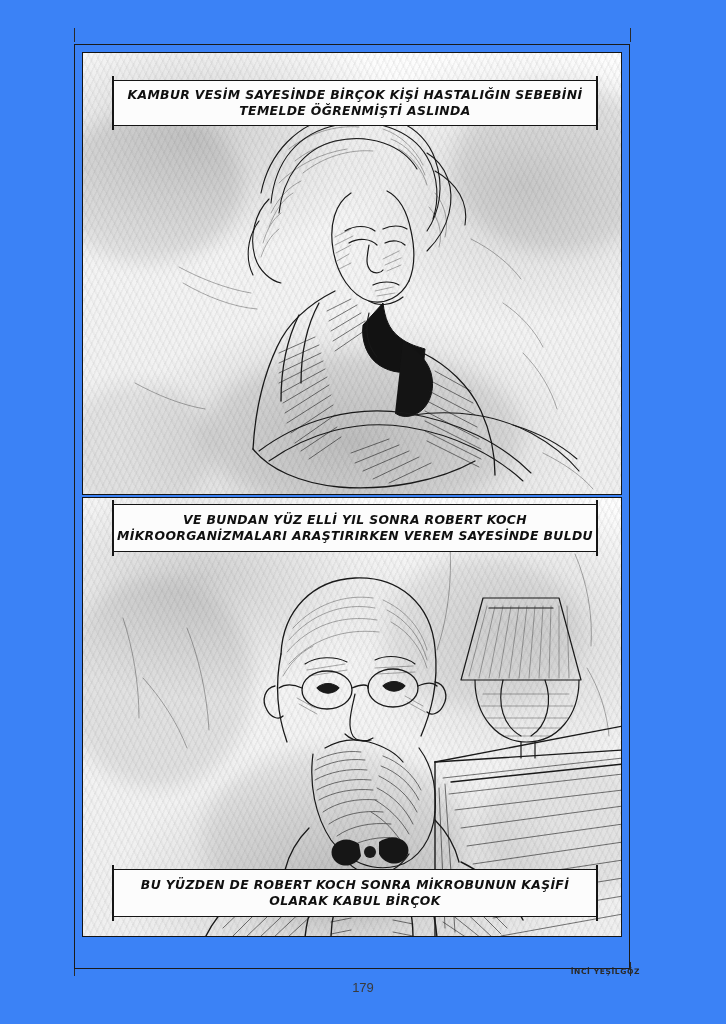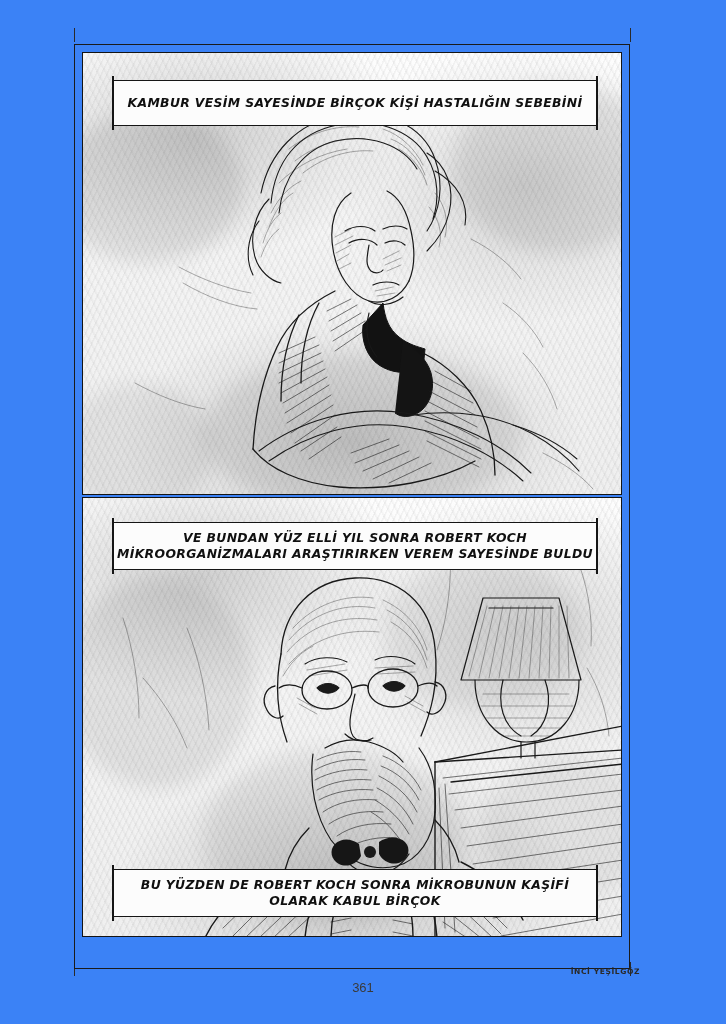--- a/index.html
+++ b/index.html
@@ -113,21 +113,21 @@
   .caption::after { right: 0px; }
 
   #caption-1 {
     left: 112px;
     top: 80px;
     width: 486px;
     height: 46px;
   }
   #caption-2 {
     left: 112px;
-    top: 522px;
+    top: 504px;
     width: 486px;
     height: 48px;
     align-items: center;
   }
   #caption-3 {
     left: 112px;
     top: 869px;
     width: 486px;
     height: 48px;
   }
@@ -312,20 +312,21 @@
           <path d="M440 300 C456 316 468 336 474 356"></path>
           <path d="M52 330 C74 342 98 352 122 356"></path>
           <path d="M460 400 C480 410 498 422 510 436"></path>
         </g>
       </svg>
     </div>
   </div>
 
   <div class="caption" id="caption-1">
     <div class="line">KAMBUR VESİM SAYESİNDE BİRÇOK KİŞİ HASTALIĞIN SEBEBİNİ</div>
+    <div class="line">TEMELDE ÖĞRENMİŞTİ ASLINDA</div>
   </div>
 
   <div class="panel" id="panel-2">
     <div class="texture"></div>
 
     <div class="smudge" style="left:-20px; top:80px; width:190px; height:210px; opacity:0.30;"></div>
     <div class="smudge" style="left:300px; top:60px; width:200px; height:150px; opacity:0.22;"></div>
     <div class="smudge" style="left:120px; top:250px; width:260px; height:180px; opacity:0.26;"></div>
     <div class="smudge" style="left:400px; top:260px; width:170px; height:140px; opacity:0.24;"></div>
 
@@ -511,15 +512,15 @@
     <div class="line">VE BUNDAN YÜZ ELLİ YIL SONRA ROBERT KOCH</div>
     <div class="line">MİKROORGANİZMALARI ARAŞTIRIRKEN VEREM SAYESİNDE BULDU</div>
   </div>
 
   <div class="caption" id="caption-3">
     <div class="line">BU YÜZDEN DE ROBERT KOCH SONRA MİKROBUNUN KAŞİFİ</div>
     <div class="line">OLARAK KABUL BİRÇOK</div>
   </div>
 
   <div class="signature">İNCİ YEŞİLGÖZ</div>
-  <div class="page-number">361</div>
+  <div class="page-number">179</div>
 
 </div>
 
 </body></html>

